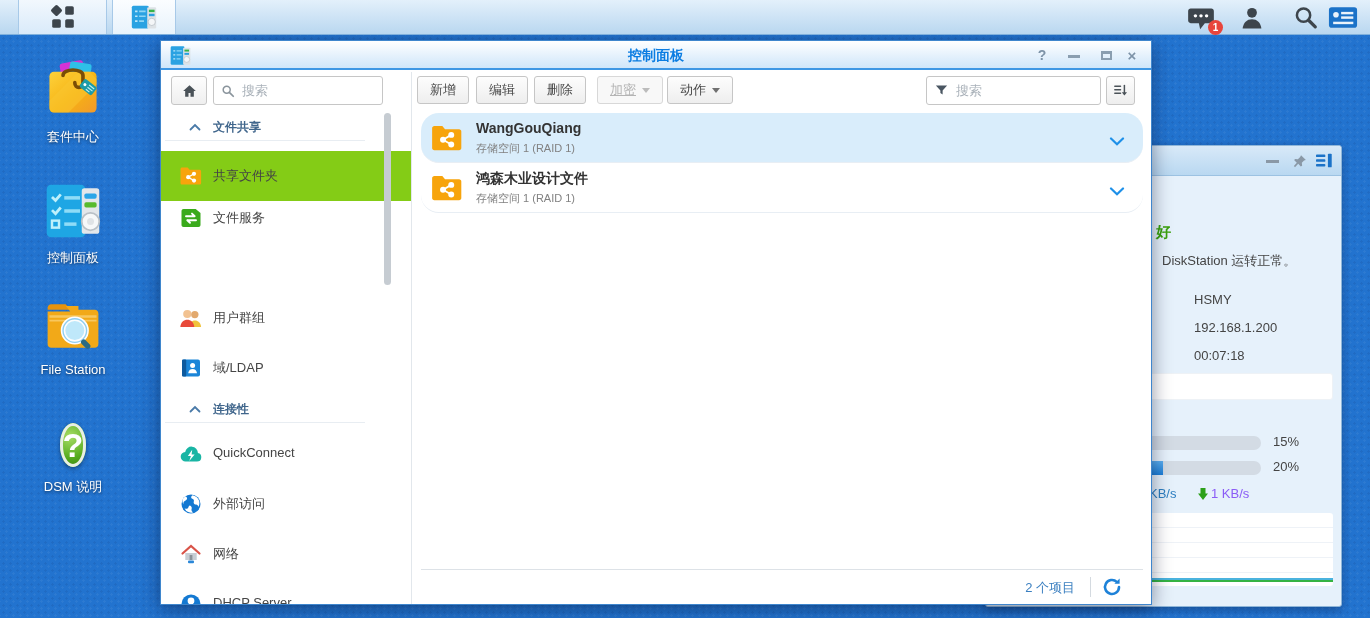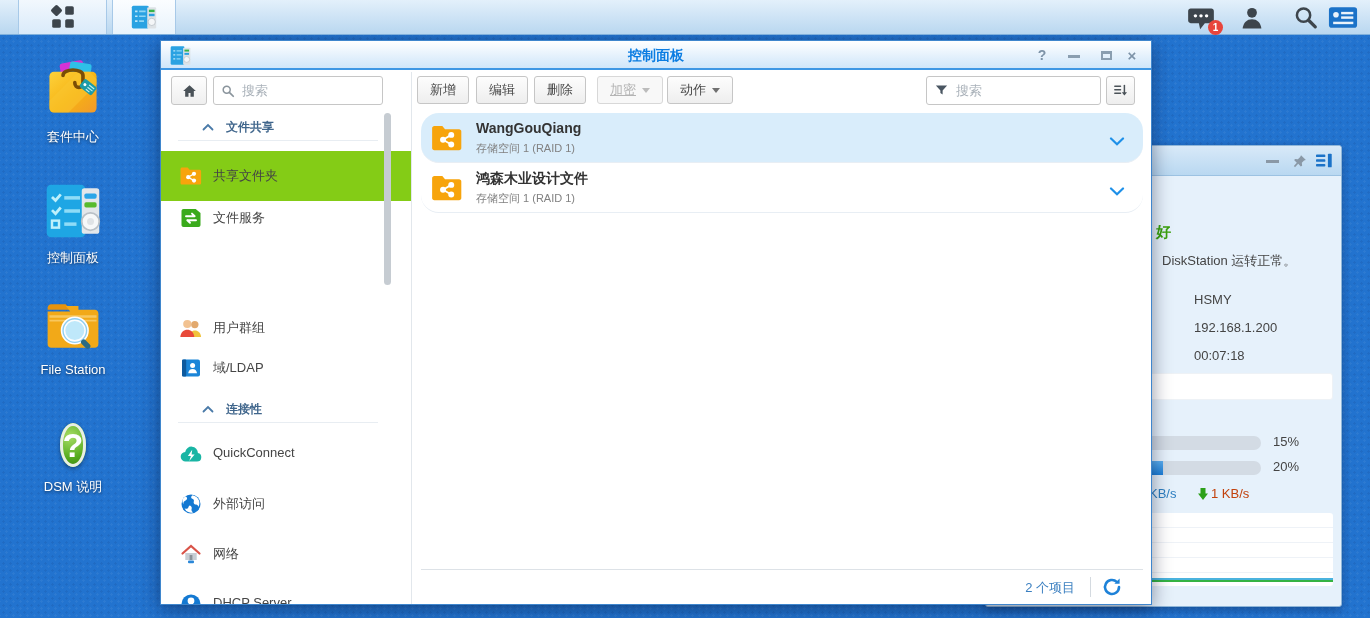--- a/index.html
+++ b/index.html
@@ -43,21 +43,21 @@
   .wtext{position:absolute;font-size:13px;color:#444;}
   #w-health{left:170px;top:47px;font-size:15px;font-weight:bold;color:#3aa20a;}
   #w-msg{left:176px;top:76px;}
   #w-server{left:208px;top:116px;} #w-ip{left:208px;top:144px;} #w-uptime{left:208px;top:172px;}
   .wbar-track{position:absolute;left:75px;width:200px;height:14px;border-radius:7px;background:#d3dbe4;overflow:hidden;}
   .wbar-fill{height:14px;background:linear-gradient(#5aaef0,#1d7fd8);border-radius:7px 0 0 7px;}
   #w-bar1{top:260px;} #w-bar2{top:285px;}
   .wpct{position:absolute;left:287px;font-size:13px;color:#444;}
   #w-pct1{top:258px;} #w-pct2{top:283px;}
   #w-upload{position:absolute;left:163px;top:310px;font-size:13px;color:#2e7fc1;text-align:right;}
-  #w-download{position:absolute;left:212px;top:310px;font-size:13px;color:#c2410c;display:flex;align-items:center;gap:3px;}
+  #w-download{position:absolute;left:212px;top:310px;font-size:13px;color:#8b5cf6;display:flex;align-items:center;gap:3px;}
   #w-whitebar{position:absolute;left:75px;top:197px;width:272px;height:27px;background:#fff;border-radius:3px;border:1px solid #eef2f6;}
   #w-chart{position:absolute;left:75px;top:337px;width:272px;height:73px;background:#fff;border-radius:3px;
     background-image:linear-gradient(#eef2f7 1px,transparent 1px);background-size:100% 15px;background-position:0 14px;}
   #w-chart .line-green{position:absolute;left:0;right:0;bottom:4px;height:2px;background:#35b343;}
   #w-chart .line-blue{position:absolute;left:0;right:0;bottom:6px;height:2px;background:#2aa6d8;opacity:.85;}
 
   
   #cp-window{position:absolute;left:160px;top:40px;width:992px;height:565px;z-index:20;
     background:#fff;border:1px solid #3f86cd;box-shadow:0 4px 18px rgba(0,10,40,.45);}
   #cp-titlebar{position:absolute;left:0;top:0;right:0;height:29px;
@@ -73,30 +73,30 @@
   #cp-body{position:absolute;left:0;top:31px;right:0;bottom:0;}
 
   
   #cp-side{position:absolute;left:0;top:0;width:251px;bottom:0;border-right:1px solid #e2e7ec;background:#fff;overflow:hidden;}
   #home-btn{position:absolute;left:10px;top:4px;width:36px;height:29px;border:1px solid #c6c6c6;border-radius:3px;
     background:linear-gradient(#fdfdfd,#efefef);display:flex;align-items:center;justify-content:center;cursor:pointer;}
   .search-box{position:absolute;display:flex;align-items:center;gap:5px;background:#fff;border:1px solid #c6c6c6;border-radius:3px;padding:0 7px;}
   #side-search{left:52px;top:4px;width:170px;height:29px;}
   .search-box input{border:none;outline:none;flex:1;font-size:13px;color:#555;min-width:0;background:transparent;font-family:inherit;}
   .search-box input::placeholder{color:#a8b0b8;}
-  .side-sect{position:absolute;left:17px;width:200px;height:26px;cursor:pointer;
+  .side-sect{position:absolute;left:4px;width:200px;height:26px;cursor:pointer;
     border-bottom:1px solid #e8edf2;}
   .side-sect .sect-lbl{position:absolute;left:48px;top:4px;font-size:12px;font-weight:bold;color:#40668c;}
   .side-sect svg{position:absolute;left:24px;top:8px;}
   #sect-share{top:43px;} #sect-conn{top:325px;}
   .side-item{position:absolute;left:0;width:251px;height:50px;cursor:pointer;}
   .side-item.sel{background:#84cc16;margin-top:8px;}
   .side-item .icon{position:absolute;left:18px;top:13px;}
   .side-item .ilbl{position:absolute;left:52px;top:16px;font-size:13px;color:#454545;}
-  #si-0{top:71px;} #si-1{top:121px;} #si-2{top:171px;} #si-3{top:231px;} #si-4{top:271px;}
+  #si-0{top:71px;} #si-1{top:121px;} #si-2{top:171px;} #si-3{top:221px;} #si-4{top:271px;}
   #si-5{top:357px;} #si-6{top:407px;} #si-7{top:457px;} #si-8{top:507px;}
   #side-scrollbar{position:absolute;left:223px;top:41px;width:7px;height:172px;background:#c6ccd2;border-radius:4px;cursor:grab;}
 
   
   #cp-main{position:absolute;left:252px;top:0;right:0;bottom:0;background:#fff;}
   .tb-btn{position:absolute;top:4px;height:28px;border:1px solid #c6c6c6;border-radius:3px;
     background:linear-gradient(#fdfdfd,#eeeeee);font-size:13px;color:#4a4a4a;display:flex;align-items:center;
     justify-content:center;gap:6px;cursor:pointer;padding:0 12px;font-family:inherit;}
   .tb-btn.disabled{color:#b4b4b4;border-color:#d8d8d8;background:#f8f8f8;cursor:default;text-decoration:underline;}
   #btn-new{left:4px;justify-content:flex-end;} #btn-edit{left:63px;} #btn-del{left:121px;} #btn-enc{left:184px;} #btn-act{left:254px;}

